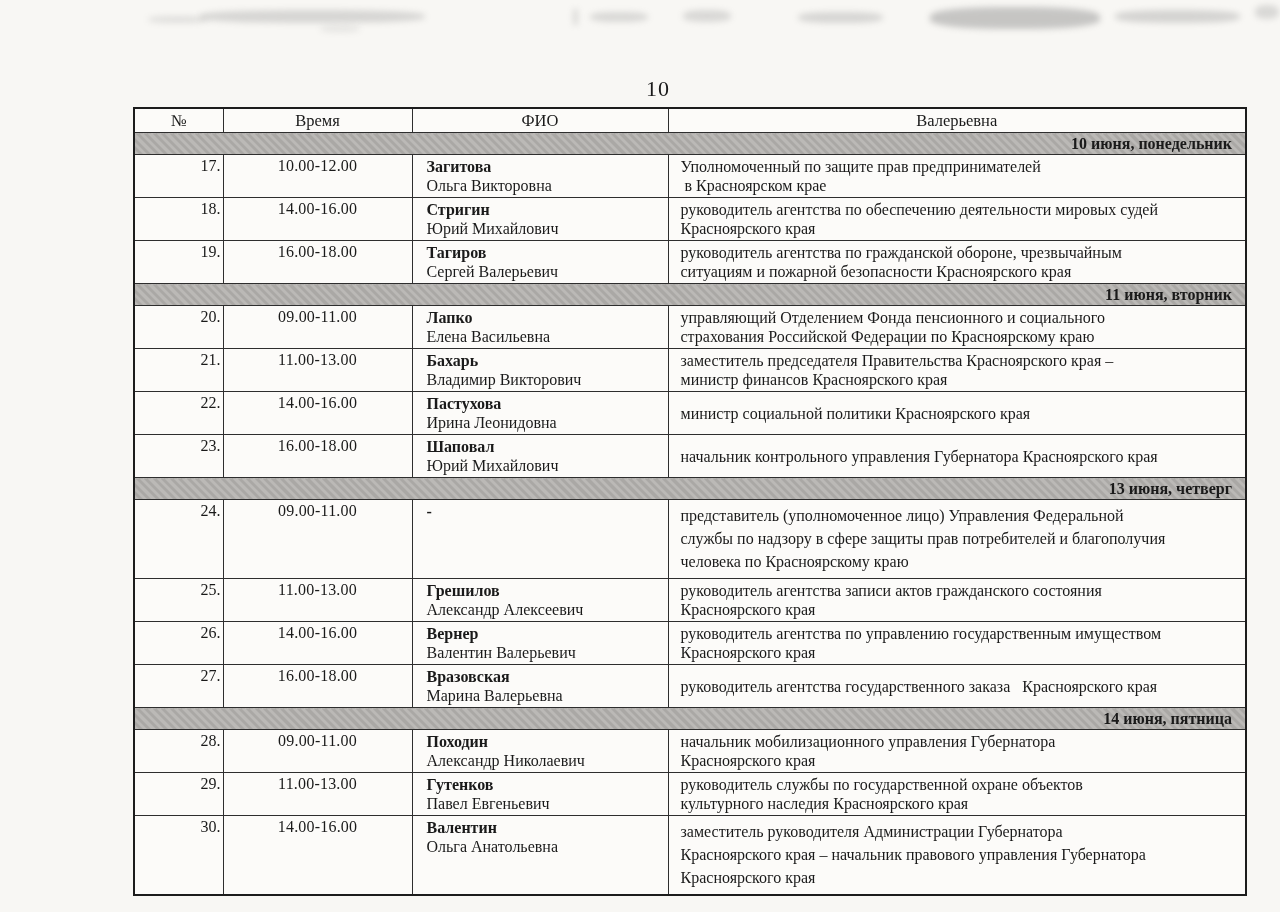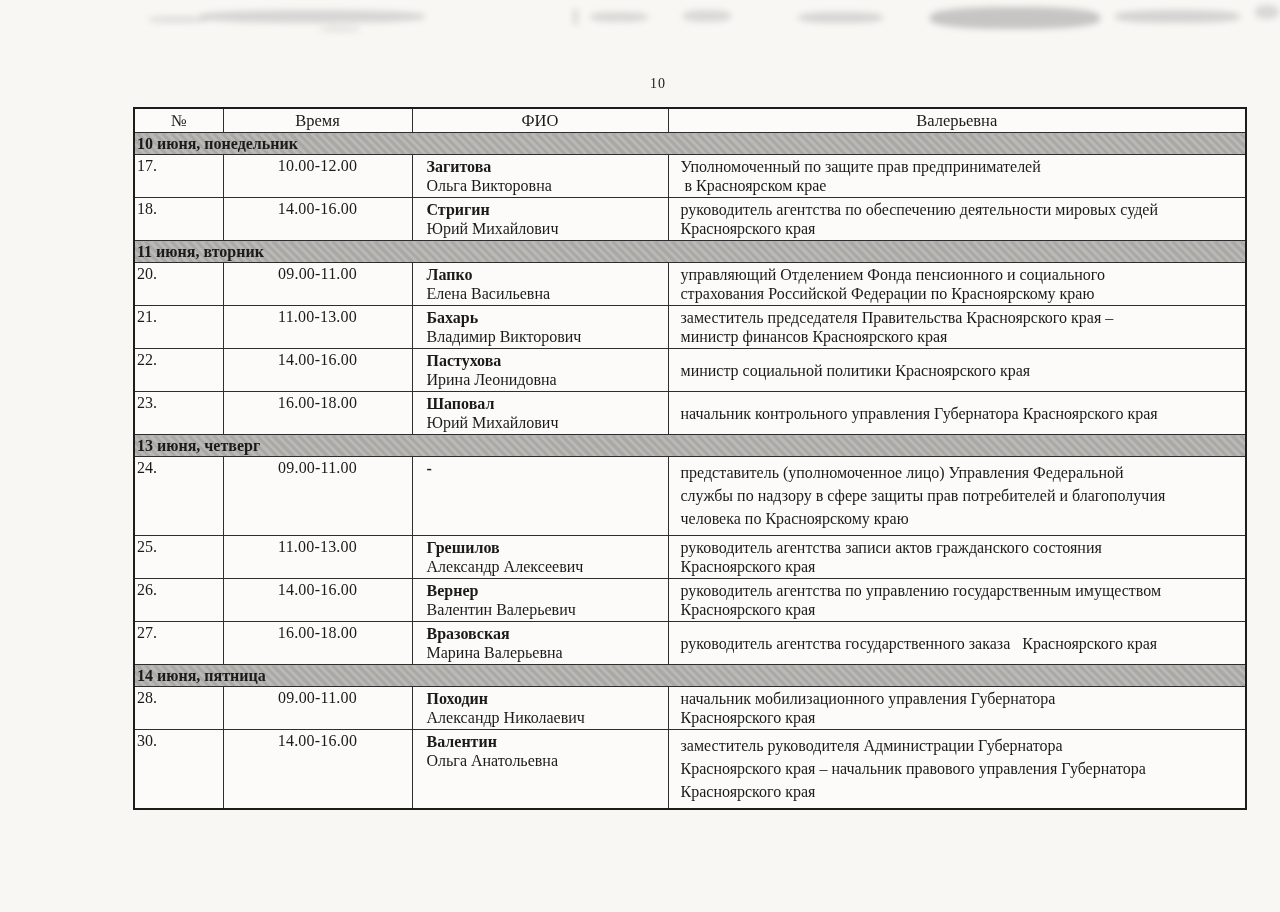--- a/index.html
+++ b/index.html
@@ -24,21 +24,21 @@
     position:absolute;
     background:#8a8a8a;
     border-radius:40%;
     filter:blur(3px);
     pointer-events:none;
   }
   .page-number{
     position:absolute;
     left:598px;top:76px;width:120px;
     text-align:center;
-    font-size:14px;
+    font-size:22px;
     letter-spacing:1px;
   }
   table.schedule{
     position:absolute;
     left:133px;top:107px;
     width:1112px;
     border-collapse:collapse;
     table-layout:fixed;
     background:#fcfbf9;
   }
@@ -52,27 +52,27 @@
     height:21px;
     padding:1px 2px;
     text-align:center;
     vertical-align:middle;
   }
   tr.band td{
     background:var(--band);
     background-image:repeating-linear-gradient(45deg, rgba(255,255,255,.10) 0 3px, rgba(0,0,0,.05) 3px 6px);
     font-weight:bold;
     font-size:16px;
-    text-align:left;
+    text-align:right;
     height:19px;
-    padding:1px 2px;
+    padding:1px 13px;
     margin-left:44px;
   }
   td.c-num{
-    text-align:left;
+    text-align:right;
     vertical-align:top;
     font-size:16px;
     padding:2px 2px 1px;
   }
   td.c-time{
     text-align:center;
     vertical-align:top;
     font-size:16px;
     padding:2px 2px 7px;
     letter-spacing:.2px;
@@ -144,20 +144,30 @@
     <td class="c-num">18.</td>
     <td class="c-time">14.00-16.00</td>
     <td class="c-fio">
       <div class="surname">Стригин</div>
       <div class="given">Юрий Михайлович</div>
     </td>
     <td class="c-pos">руководитель агентства по обеспечению деятельности мировых судей
 Красноярского края</td>
   </tr>
 
+  <tr class="data-row">
+    <td class="c-num">19.</td>
+    <td class="c-time">16.00-18.00</td>
+    <td class="c-fio">
+      <div class="surname">Тагиров</div>
+      <div class="given">Сергей Валерьевич</div>
+    </td>
+    <td class="c-pos">руководитель агентства по гражданской обороне, чрезвычайным
+ситуациям и пожарной безопасности Красноярского края</td>
+  </tr>
 
   <tr class="band">
     <td colspan="4" class="band-cell">11 июня, вторник</td>
   </tr>
 
   <tr class="data-row">
     <td class="c-num">20.</td>
     <td class="c-time">09.00-11.00</td>
     <td class="c-fio">
       <div class="surname">Лапко</div>
@@ -254,20 +264,30 @@
     <td class="c-num">28.</td>
     <td class="c-time">09.00-11.00</td>
     <td class="c-fio">
       <div class="surname">Походин</div>
       <div class="given">Александр Николаевич</div>
     </td>
     <td class="c-pos">начальник мобилизационного управления Губернатора
 Красноярского края</td>
   </tr>
 
+  <tr class="data-row">
+    <td class="c-num">29.</td>
+    <td class="c-time">11.00-13.00</td>
+    <td class="c-fio">
+      <div class="surname">Гутенков</div>
+      <div class="given">Павел Евгеньевич</div>
+    </td>
+    <td class="c-pos">руководитель службы по государственной охране объектов
+культурного наследия Красноярского края</td>
+  </tr>
 
   <tr class="data-row spaced">
     <td class="c-num">30.</td>
     <td class="c-time">14.00-16.00</td>
     <td class="c-fio">
       <div class="surname">Валентин</div>
       <div class="given">Ольга Анатольевна</div>
     </td>
     <td class="c-pos">заместитель руководителя Администрации Губернатора
 Красноярского края – начальник правового управления Губернатора

